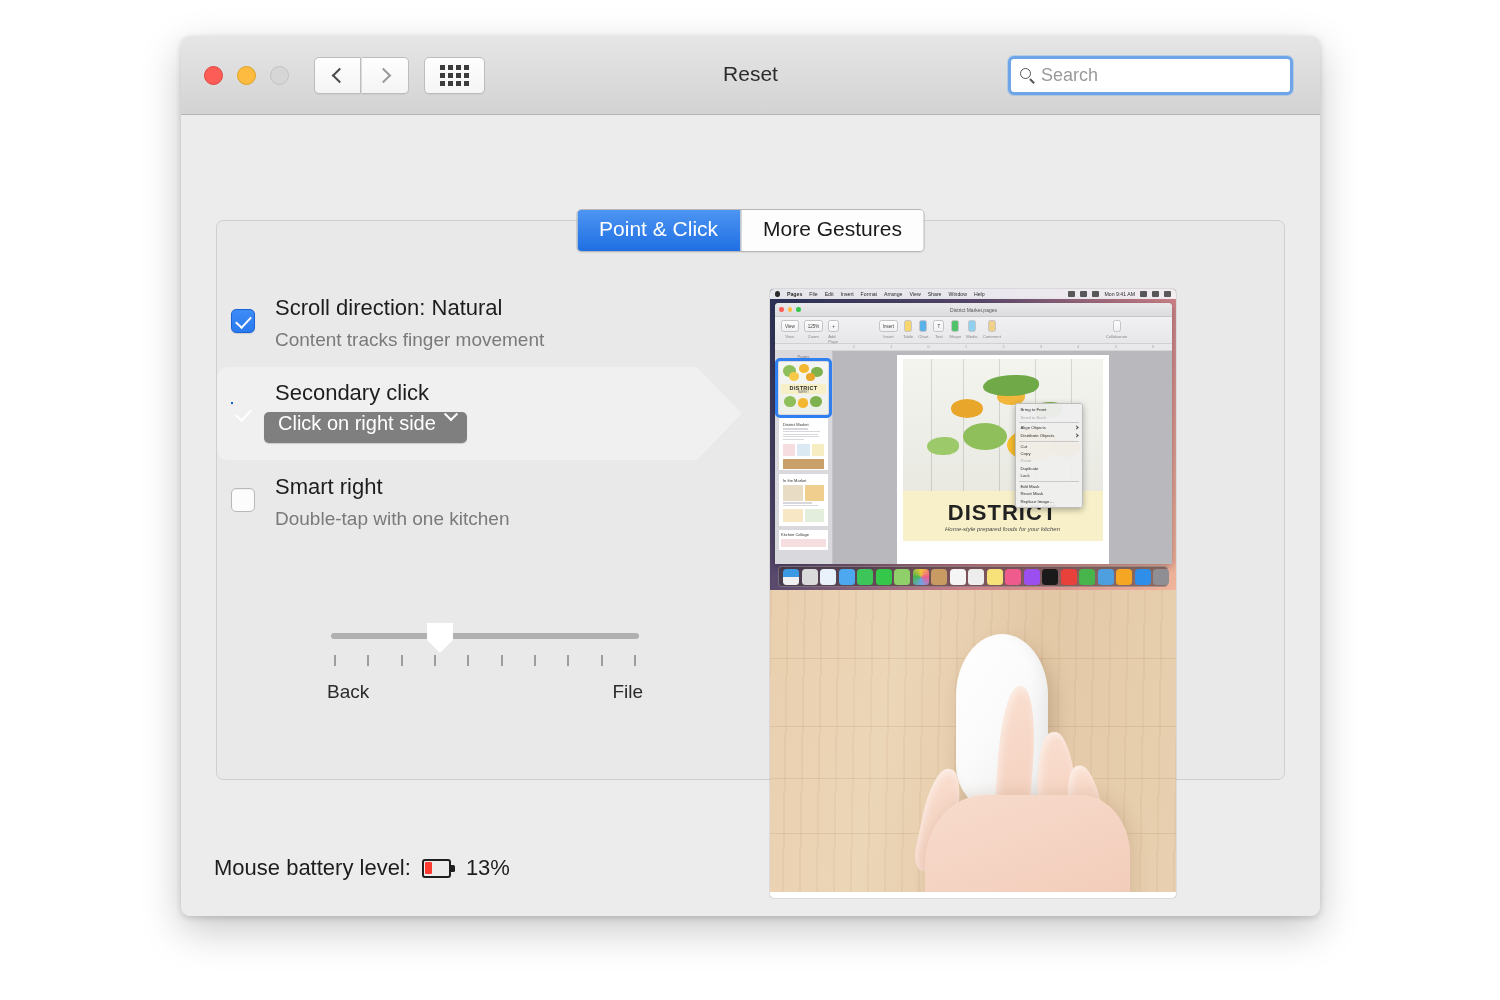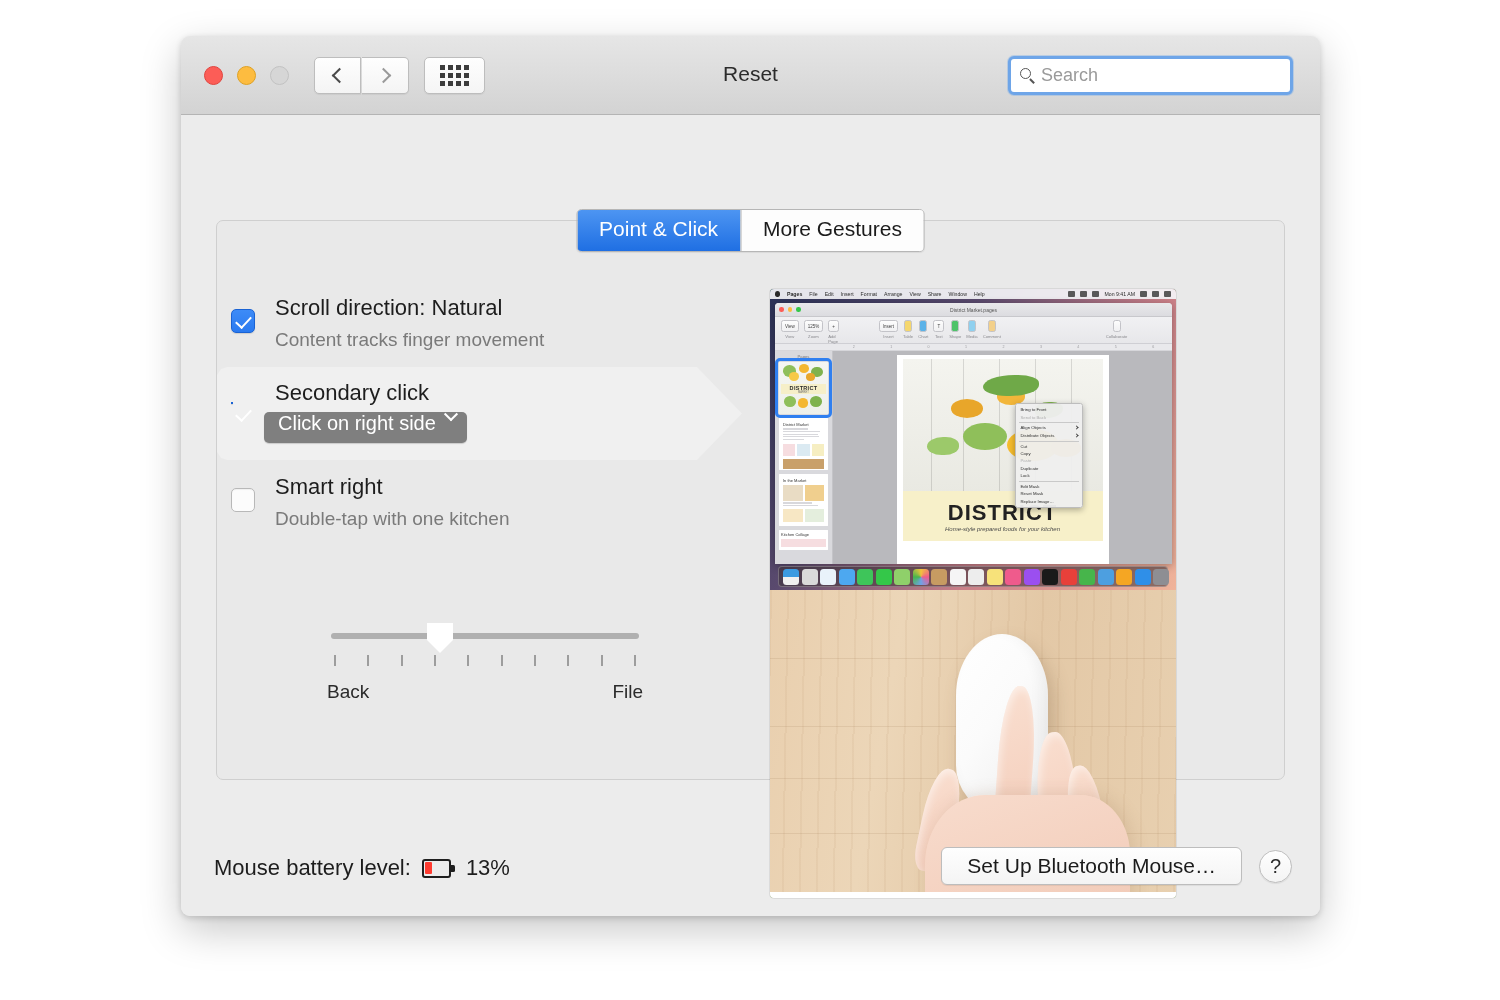--- a/index.html
+++ b/index.html
@@ -801,19 +801,15 @@
     <div id="battery-line">
       <span id="battery-label">Mouse battery level:</span>
       <span id="battery-icon">
         <span class="shell"></span>
           <span class="cap"></span>
           <span class="fill"></span>
       </span>
       <span id="battery-pct">13%</span>
     </div>
 
-    <div id="bottom-right">
-      <div id="setup-btn">Set Up Bluetooth Mouse…</div>
-      <div id="help-btn">?</div>
-    </div>
 
   </div>
 </div>
 
 </body></html>

